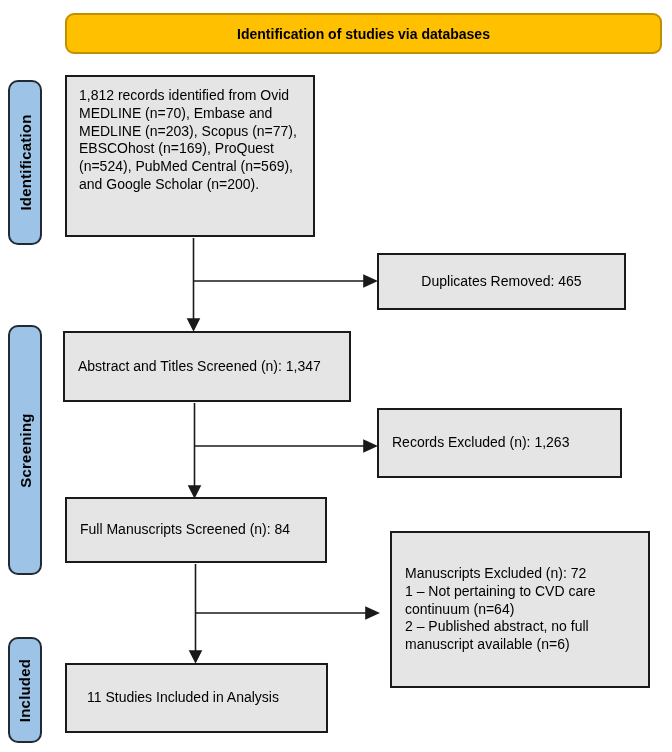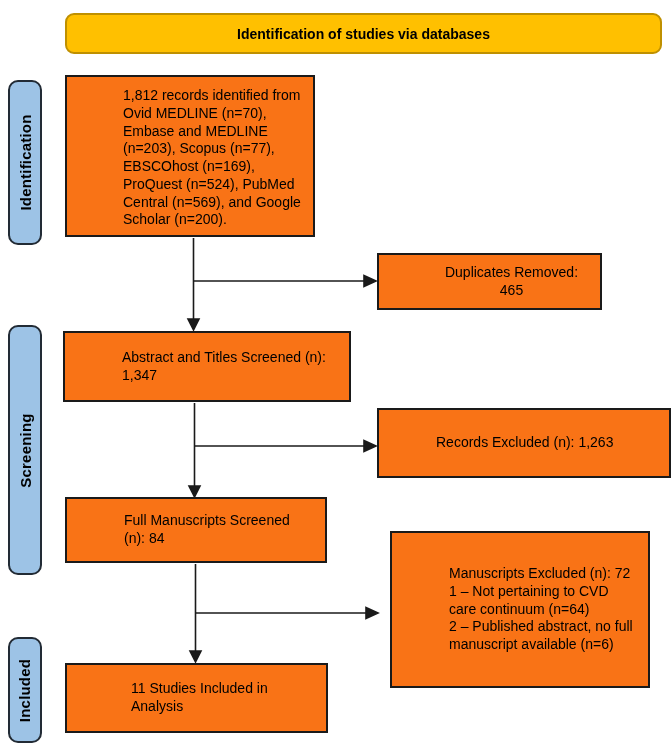--- a/index.html
+++ b/index.html
@@ -42,38 +42,37 @@
     font-size: 15px;
     letter-spacing: 0.2px;
   }
   .stage-identification { top: 80px; height: 165px; }
   .stage-screening      { top: 325px; height: 250px; }
   .stage-included       { top: 637px; height: 106px; }
 
   
   .fbox {
     position: absolute;
-    background: #f97316;
+    background: #e5e5e5;
     border: 2px solid #1a1a1a;
     font-size: 14px;
     line-height: 1.27;
     display: flex; align-items: center;
     text-align: left;
-    padding-left: 44px;
   }
   .fbox .txt { padding: 0 13px; width: 100%; }
 
   #box-records { left: 65px; top: 75px; width: 250px; height: 162px; align-items: flex-start; }
   #box-records .txt { padding: 10px 12px; }
 
-  #box-duplicates { left: 377px; top: 253px; width: 225px; height: 57px; }
+  #box-duplicates { left: 377px; top: 253px; width: 249px; height: 57px; }
   #box-duplicates .txt { text-align: center; }
 
   #box-abstracts { left: 63px; top: 331px; width: 288px; height: 71px; }
-  #box-records-excluded { left: 377px; top: 408px; width: 294px; height: 70px; }
+  #box-records-excluded { left: 377px; top: 408px; width: 245px; height: 70px; }
   #box-full { left: 65px; top: 497px; width: 262px; height: 66px; }
 
   #box-manuscripts-excluded { left: 390px; top: 531px; width: 260px; height: 157px; }
   #box-manuscripts-excluded .txt div { margin: 0; }
 
   #box-studies { left: 65px; top: 663px; width: 263px; height: 70px; }
   #box-studies .txt { padding-left: 20px; }
 
   
   .arrows {

